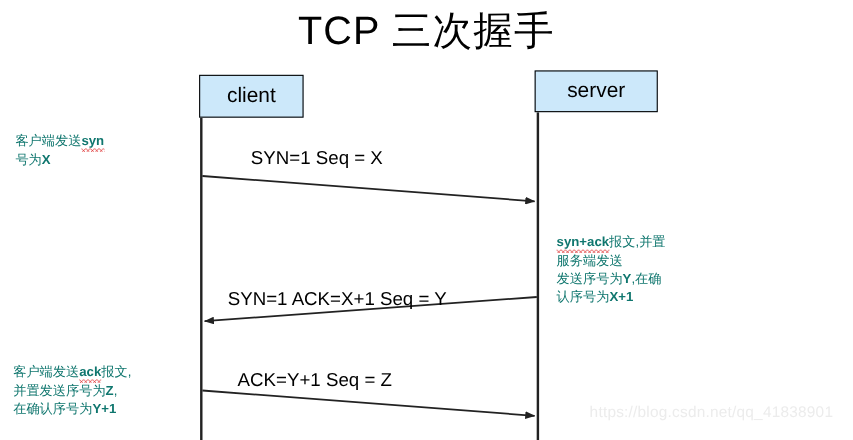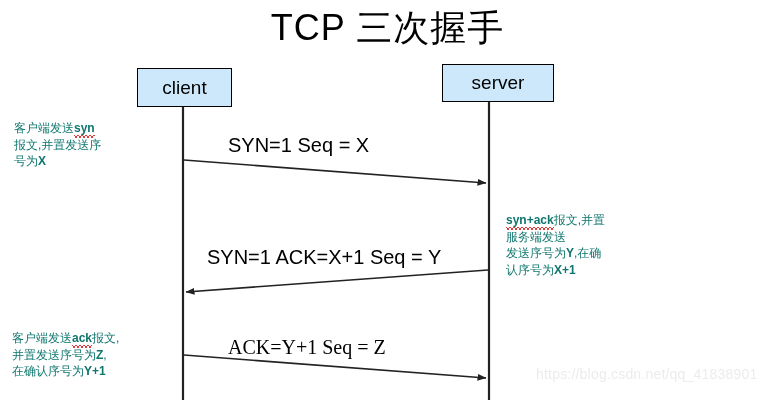--- a/index.html
+++ b/index.html
@@ -38,34 +38,35 @@
   .node-box {
     position: absolute;
     background: #cce8fa;
     border: 1.5px solid #000000;
     box-sizing: border-box;
     display: flex;
     align-items: center;
     justify-content: center;
     font-size: 19px;
     color: #000000;
+    margin-left: 44px;
   }
   #client-box { left: 137px; top: 68px; width: 95px; height: 39px; }
   #server-box { left: 442px; top: 64px; width: 112px; height: 38px; }
 
   .msg-label {
     position: absolute;
-    font-size: 20px;
+    font-size: 17px;
     white-space: nowrap;
     color: #000000;
     text-align: right;
   }
   #msg-1-label { left: 228px; top: 134px; }
-  #msg-2-label { left: 207px; top: 246px; }
-  #msg-3-label { left: 228px; top: 336px; font-family: Liberation Serif, serif; }
+  #msg-2-label { left: 207px; top: 262px; }
+  #msg-3-label { left: 216px; top: 336px; }
 
   .note {
     position: absolute;
     font-size: 12px;
     line-height: 1.38;
     color: #0f766e;
   }
   #note-client-syn { left: 14px; top: 120px; width: 170px; }
   #note-server-synack { left: 506px; top: 212px; width: 200px; }
   #note-client-ack { left: 12px; top: 330px; width: 200px; }
@@ -128,21 +129,20 @@
   <div class="node-box" id="server-box">
     <span>server</span>
   </div>
 
   <div class="msg-label" id="msg-1-label">SYN=1  Seq = X</div>
   <div class="msg-label" id="msg-2-label">SYN=1  ACK=X+1 Seq = Y</div>
   <div class="msg-label" id="msg-3-label">ACK=Y+1 Seq = Z</div>
 
   <div class="note" id="note-client-syn">
     <div class="note-line"><span>客户端发送</span><span class="spell">syn</span></div>
-    <div class="note-line">报文,并置发送序</div>
     <div class="note-line"><span>号为</span><span class="bold">X</span></div>
   </div>
 
   <div class="note" id="note-server-synack">
     <div class="note-line"><span class="spell">syn+ack</span><span>报文,并置</span></div>
     <div class="note-line">服务端发送</div>
     <div class="note-line"><span>发送序号为</span><span class="bold">Y</span><span>,在确</span></div>
     <div class="note-line"><span>认序号为</span><span class="bold">X+1</span></div>
   </div>
 

